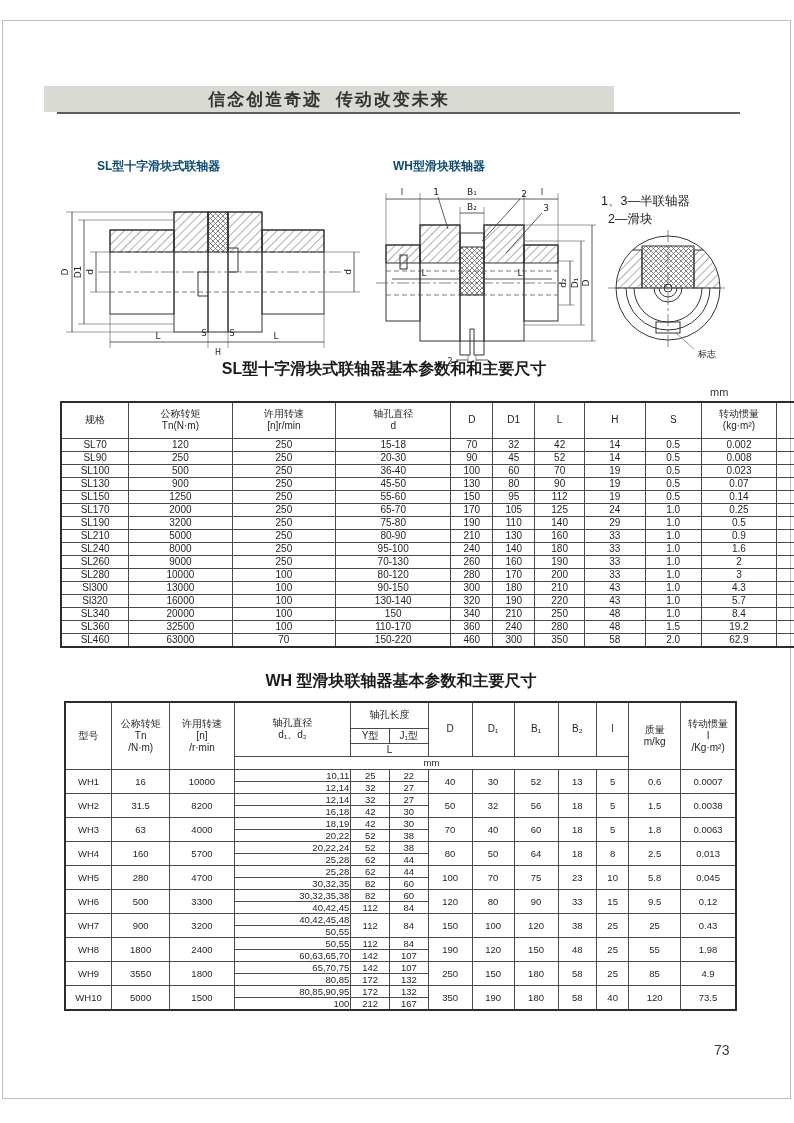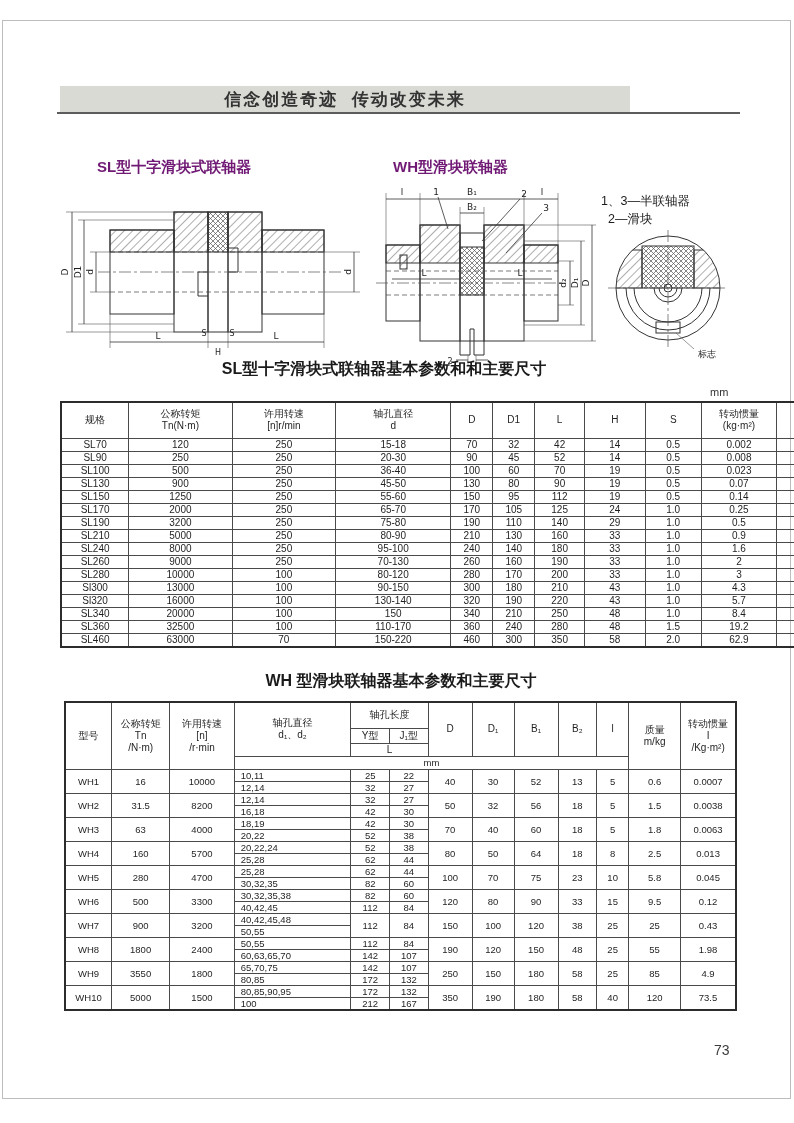--- a/index.html
+++ b/index.html
@@ -1,23 +1,23 @@
 <!DOCTYPE html>
 <html><head>
 <meta charset="utf-8">
 <style>
   html,body{margin:0;padding:0;background:#ffffff;}
   .page{position:relative;width:794px;height:1123px;background:#fff;overflow:hidden;
         font-family:"Liberation Sans","DejaVu Sans",sans-serif;color:#222;}
   .frame{position:absolute;left:2px;right:3px;top:20px;bottom:24px;border:1px solid #bdbdbd;}
-  .banner{position:absolute;left:60px;top:86px;width:570px;height:26px;background:#dadad5;
+  .banner{position:absolute;left:44px;top:86px;width:570px;height:26px;background:#dadad5;
           display:flex;align-items:center;justify-content:center;font-size:17px;font-weight:bold;
           letter-spacing:2px;color:#333;white-space:pre;}
   .banner-underline{position:absolute;left:57px;top:112px;width:683px;height:2px;background:#5c5c5c;}
-  .dwg-heading{position:absolute;font-size:15px;font-weight:bold;color:#701a75;}
+  .dwg-heading{position:absolute;font-size:12px;font-weight:bold;color:#0c4a6e;}
   #sl-heading{left:97px;top:158px;}
   #wh-heading{left:393px;top:158px;}
   .legend{position:absolute;left:601px;top:192px;font-size:12.5px;line-height:18px;color:#1d1d1d;}
   .legend .l2{padding-left:7px;}
   .section-title{position:absolute;left:0;width:768px;text-align:center;font-size:16px;
                  font-weight:bold;color:#1a1a1a;}
   #sl-section-title{top:359px;}
   #wh-section-title{top:671px;margin-left:17px;}
   .mm-label{position:absolute;left:710px;top:386px;font-size:11px;color:#333;}
   .sl-table-wrap{position:absolute;left:60px;top:401px;width:780px;}
@@ -30,21 +30,21 @@
   .dtable th{white-space:pre-line;font-size:10px;line-height:12px;}
   .dtable thead{border-bottom:1.5px solid #2c2c2c;}
   .sl thead tr{height:36px;}
   .sl tbody td{font-size:10px;line-height:12px;height:12px;white-space:nowrap;}
   .wh tr.wh-h1{height:26px;}
   .wh tr.wh-h2{height:15px;}
   .wh tr.wh-h3{height:13px;}
   .wh tr.wh-h4{height:12px;}
   .wh tr.wh-h4 th{font-size:9.5px;}
   .wh tbody td{font-size:9.5px;line-height:11px;height:11px;white-space:nowrap;}
-  .wh tbody td.bore{text-align:left;padding-left:6px;}
+  .wh tbody td.bore{text-align:right;padding-left:6px;}
 
   .dwg{position:absolute;}
   .dwg text{font-family:"DejaVu Sans",sans-serif;fill:#1d1d1d;}
   .oline{fill:none;stroke:#333;stroke-width:1;}
   .thin{fill:none;stroke:#555;stroke-width:0.6;}
   .dim{fill:none;stroke:#333;stroke-width:0.8;}
   .dash{fill:none;stroke:#444;stroke-width:0.7;stroke-dasharray:5 3;}
   .cline{fill:none;stroke:#555;stroke-width:0.7;stroke-dasharray:12 3 3 3;}
 </style>
 </head>

